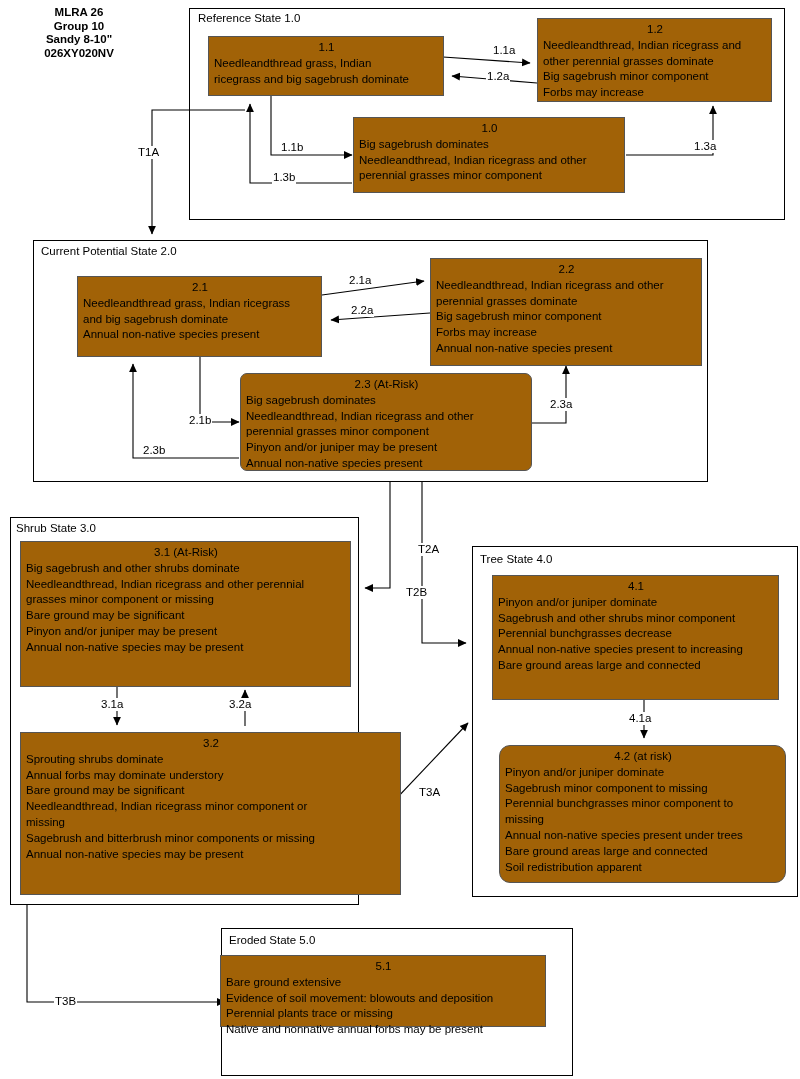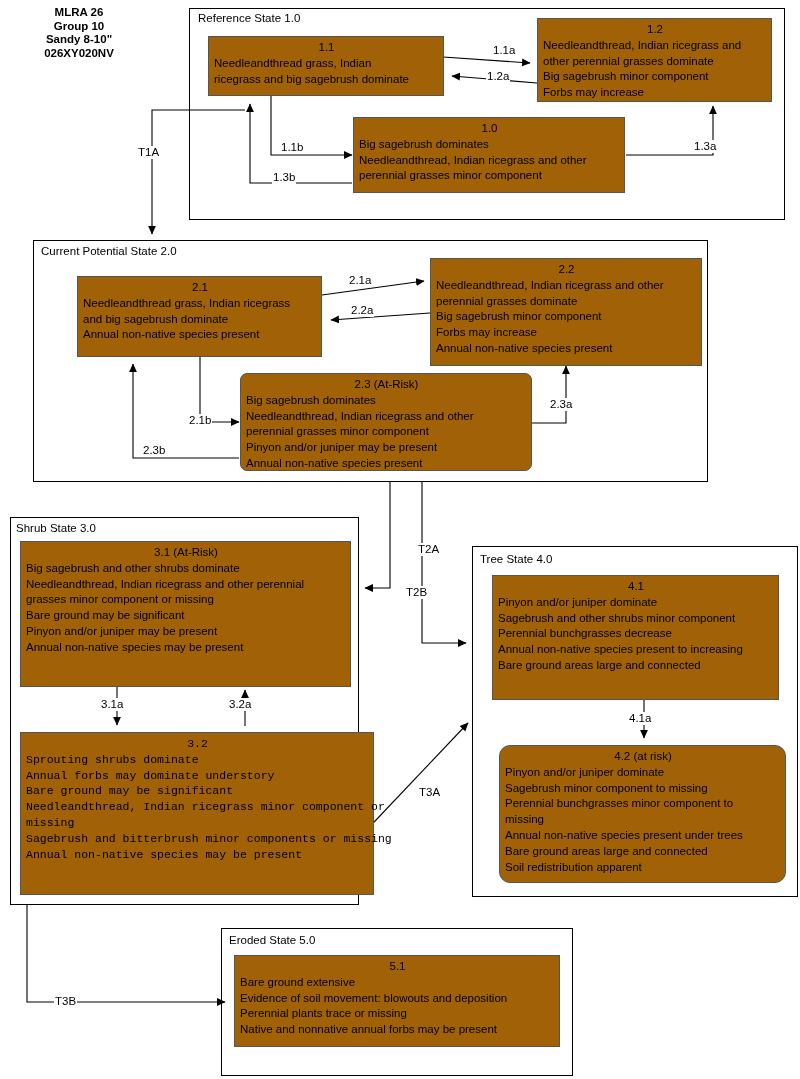--- a/index.html
+++ b/index.html
@@ -207,21 +207,21 @@
   <div class="phase-box" style="left:20px; top:541px; width:331px; height:146px;">
     <span class="phase-head">3.1 (At-Risk)</span>
     <span class="phase-line">Big sagebrush and other shrubs dominate</span>
     <span class="phase-line">Needleandthread, Indian ricegrass and other perennial</span>
     <span class="phase-line">grasses minor component or missing</span>
     <span class="phase-line">Bare ground may be significant</span>
     <span class="phase-line">Pinyon and/or juniper may be present</span>
     <span class="phase-line">Annual non-native species may be present</span>
   </div>
 
-  <div class="phase-box" style="left:20px; top:732px; width:354px; height:163px;font-family:Liberation Mono, monospace;">
+  <div class="phase-box" style="left:20px; top:732px; width:381px; height:163px;">
     <span class="phase-head">3.2</span>
     <span class="phase-line">Sprouting shrubs dominate</span>
     <span class="phase-line">Annual forbs may dominate understory</span>
     <span class="phase-line">Bare ground may be significant</span>
     <span class="phase-line">Needleandthread, Indian ricegrass minor component or</span>
     <span class="phase-line">missing</span>
     <span class="phase-line">Sagebrush and bitterbrush minor components or missing</span>
     <span class="phase-line">Annual non-native species may be present</span>
   </div>
 
@@ -252,21 +252,21 @@
     <span class="phase-line">Annual non-native species present under trees</span>
     <span class="phase-line">Bare ground areas large and connected</span>
     <span class="phase-line">Soil redistribution apparent</span>
   </div>
 
   <div class="edge-label" style="left:628px; top:712px;">4.1a</div>
 
   <div class="state-box" style="left:221px; top:928px; width:352px; height:148px;"></div>
   <div class="state-title" style="left:229px; top:934px;">Eroded State 5.0</div>
 
-  <div class="phase-box" style="left:234px; top:955px; width:326px; height:92px;">
+  <div class="phase-box" style="left:220px; top:955px; width:326px; height:72px;">
     <span class="phase-head">5.1</span>
     <span class="phase-line">Bare ground extensive</span>
     <span class="phase-line">Evidence of soil movement: blowouts and deposition</span>
     <span class="phase-line">Perennial plants trace or missing</span>
     <span class="phase-line">Native and nonnative annual forbs may be present</span>
   </div>
 
 </div>
 
 </body></html>

